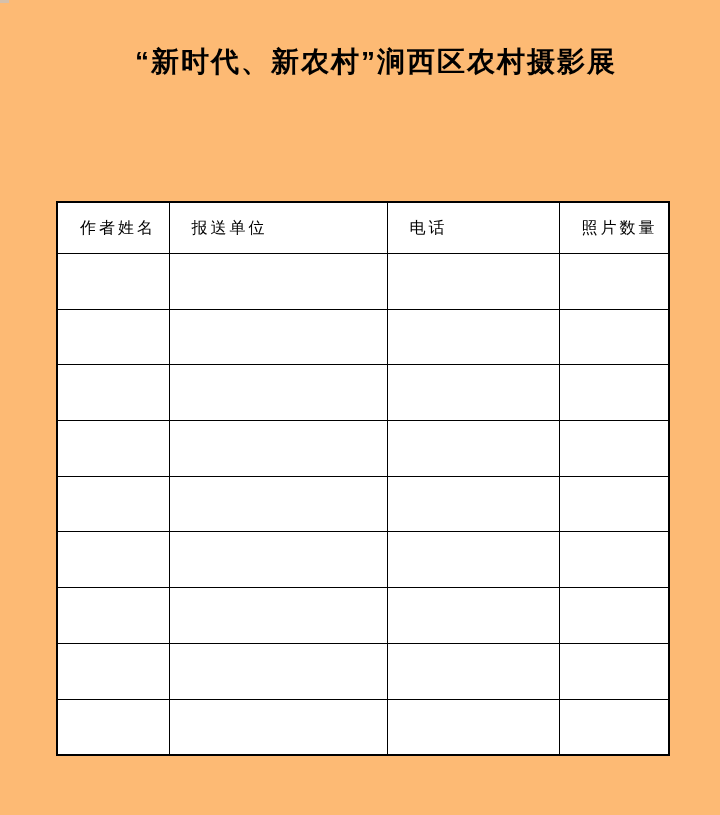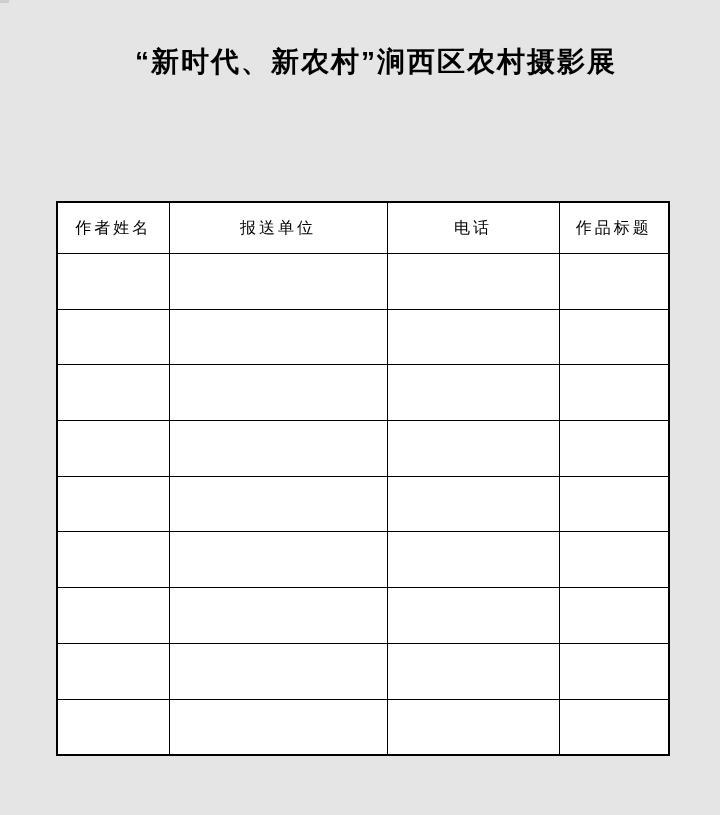--- a/index.html
+++ b/index.html
@@ -4,21 +4,21 @@
 <style>
   html, body {
     margin: 0;
     padding: 0;
     background: #ffffff;
   }
   #page {
     position: relative;
     width: 720px;
     height: 815px;
-    background: #e5e5e5;
+    background: #fdba74;
     color: #000000;
     font-family: "Liberation Serif", serif;
     overflow: hidden;
   }
   .scan-artifact {
     position: absolute;
     left: 0;
     top: 0;
     width: 9px;
     height: 3px;
@@ -64,22 +64,23 @@
   table.form-table td {
     border: 1px solid #000000;
     padding: 0;
     background: #ffffff;
   }
   table.form-table th {
     height: 50px;
     font-weight: normal;
     font-size: 16px;
     letter-spacing: 3px;
-    text-align: center;
+    text-align: left;
     vertical-align: middle;
+    padding-left: 22px;
   }
   table.form-table td {
     height: 54.7px;
   }
 </style>
 </head>
 <body>
 
 <div id="page">
 
@@ -95,21 +96,21 @@
         <col style="width: 112px;">
         <col style="width: 218px;">
         <col style="width: 172px;">
         <col style="width: 110px;">
       </colgroup>
     <thead>
       <tr>
           <th>作者姓名</th>
           <th>报送单位</th>
           <th>电话</th>
-          <th>作品标题</th>
+          <th>照片数量</th>
         </tr>
     </thead>
     <tbody>
         <tr>
           <td></td>
           <td></td>
           <td></td>
           <td></td>
         </tr>
         <tr>

